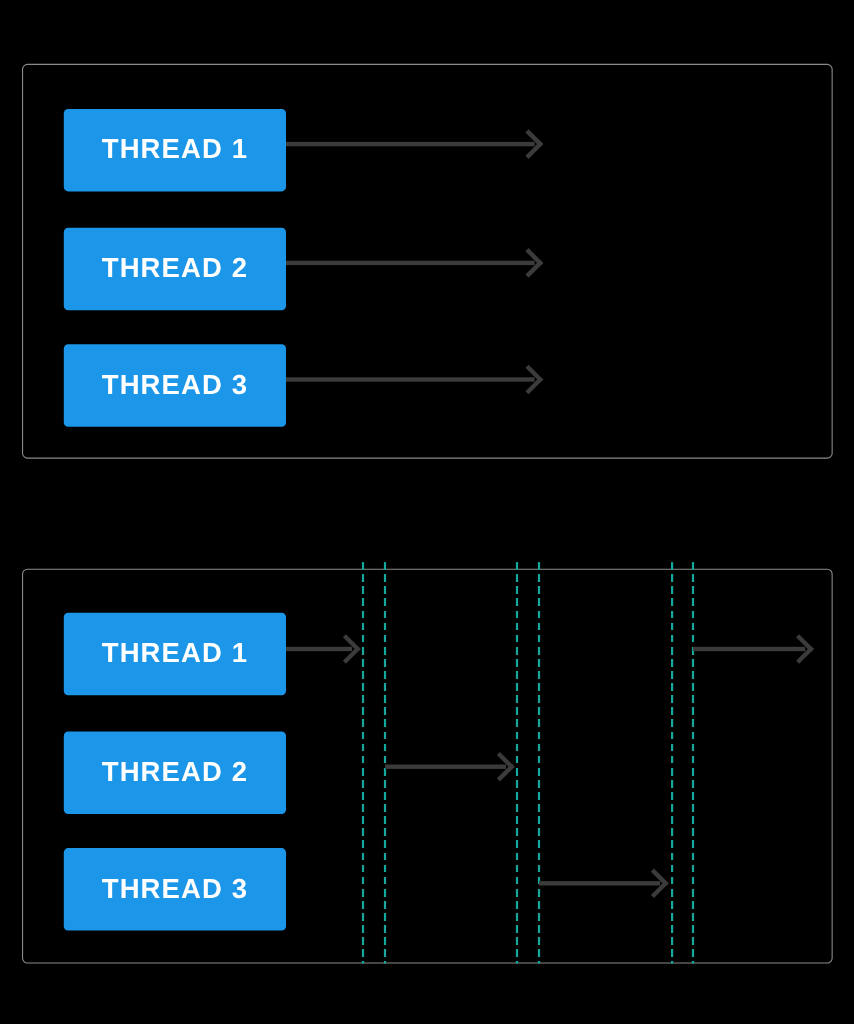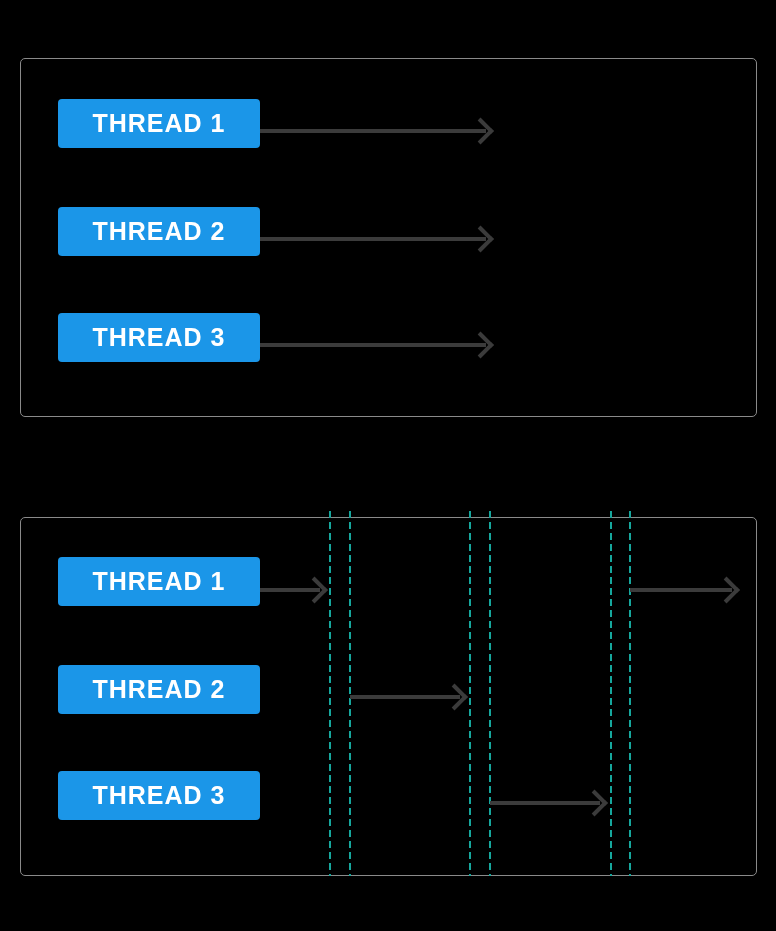--- a/index.html
+++ b/index.html
@@ -29,21 +29,21 @@
     border-radius: 5px;
     background: transparent;
   }
   .panel-top { top: 58px; }
   .panel-bottom { top: 517px; }
 
   .thread-box {
     position: absolute;
     left: 58px;
     width: 202px;
-    height: 49px;
+    height: 75px;
     background: var(--thread-box);
     border-radius: 4px;
     display: flex;
     align-items: center;
     justify-content: center;
   }
   .thread-box span {
     color: var(--thread-label);
     font-size: 25px;
     font-weight: bold;

